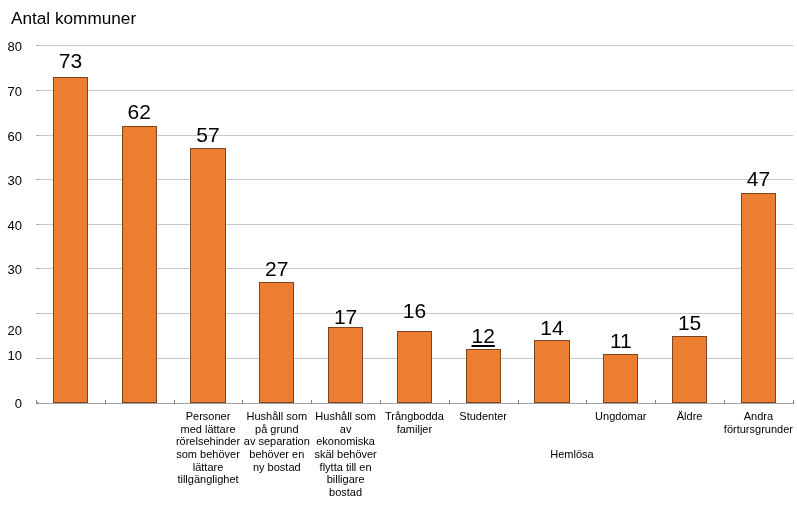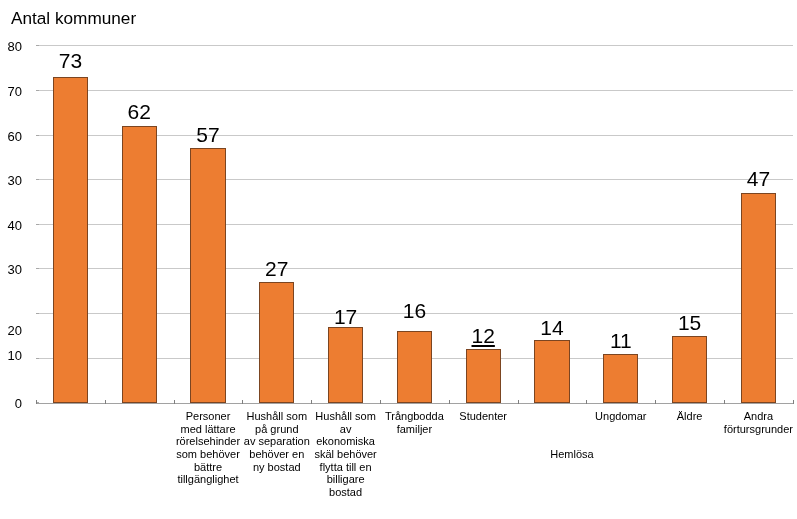--- a/index.html
+++ b/index.html
@@ -132,21 +132,21 @@
       <div class="bar" style="left: 121.5px; top: 126.08px; width: 35.4px; height: 276.52px;"></div>
       <div class="bar-value" style="left: 109.2px; top: 103.28px; width: 60px;">62</div>
       <div class="tickmark" style="left: 173.6px; top: 399.6px; height: 4.4px;"></div>
       <div class="bar" style="left: 190.3px; top: 148.38px; width: 35.4px; height: 254.22px;"></div>
       <div class="bar-value" style="left: 178px; top: 125.98px; width: 60px;">57</div>
       <div class="cat-label" style="left: 158px; top: 410px; width: 100px;">
         <div class="cat-line">Personer</div>
         <div class="cat-line">med lättare</div>
         <div class="cat-line">rörelsehinder</div>
         <div class="cat-line">som behöver</div>
-        <div class="cat-line">bättre</div>
+        <div class="cat-line">lättare</div>
         <div class="cat-line">tillgänglighet</div>
       </div>
       <div class="tickmark" style="left: 242.4px; top: 399.6px; height: 4.4px;"></div>
       <div class="bar" style="left: 259.1px; top: 282.18px; width: 35.4px; height: 120.42px;"></div>
       <div class="bar-value" style="left: 246.8px; top: 260.18px; width: 60px;">27</div>
       <div class="cat-label" style="left: 226.8px; top: 410px; width: 100px;">
         <div class="cat-line">Hushåll som</div>
         <div class="cat-line">på grund</div>
         <div class="cat-line">av separation</div>
         <div class="cat-line">behöver en</div>

